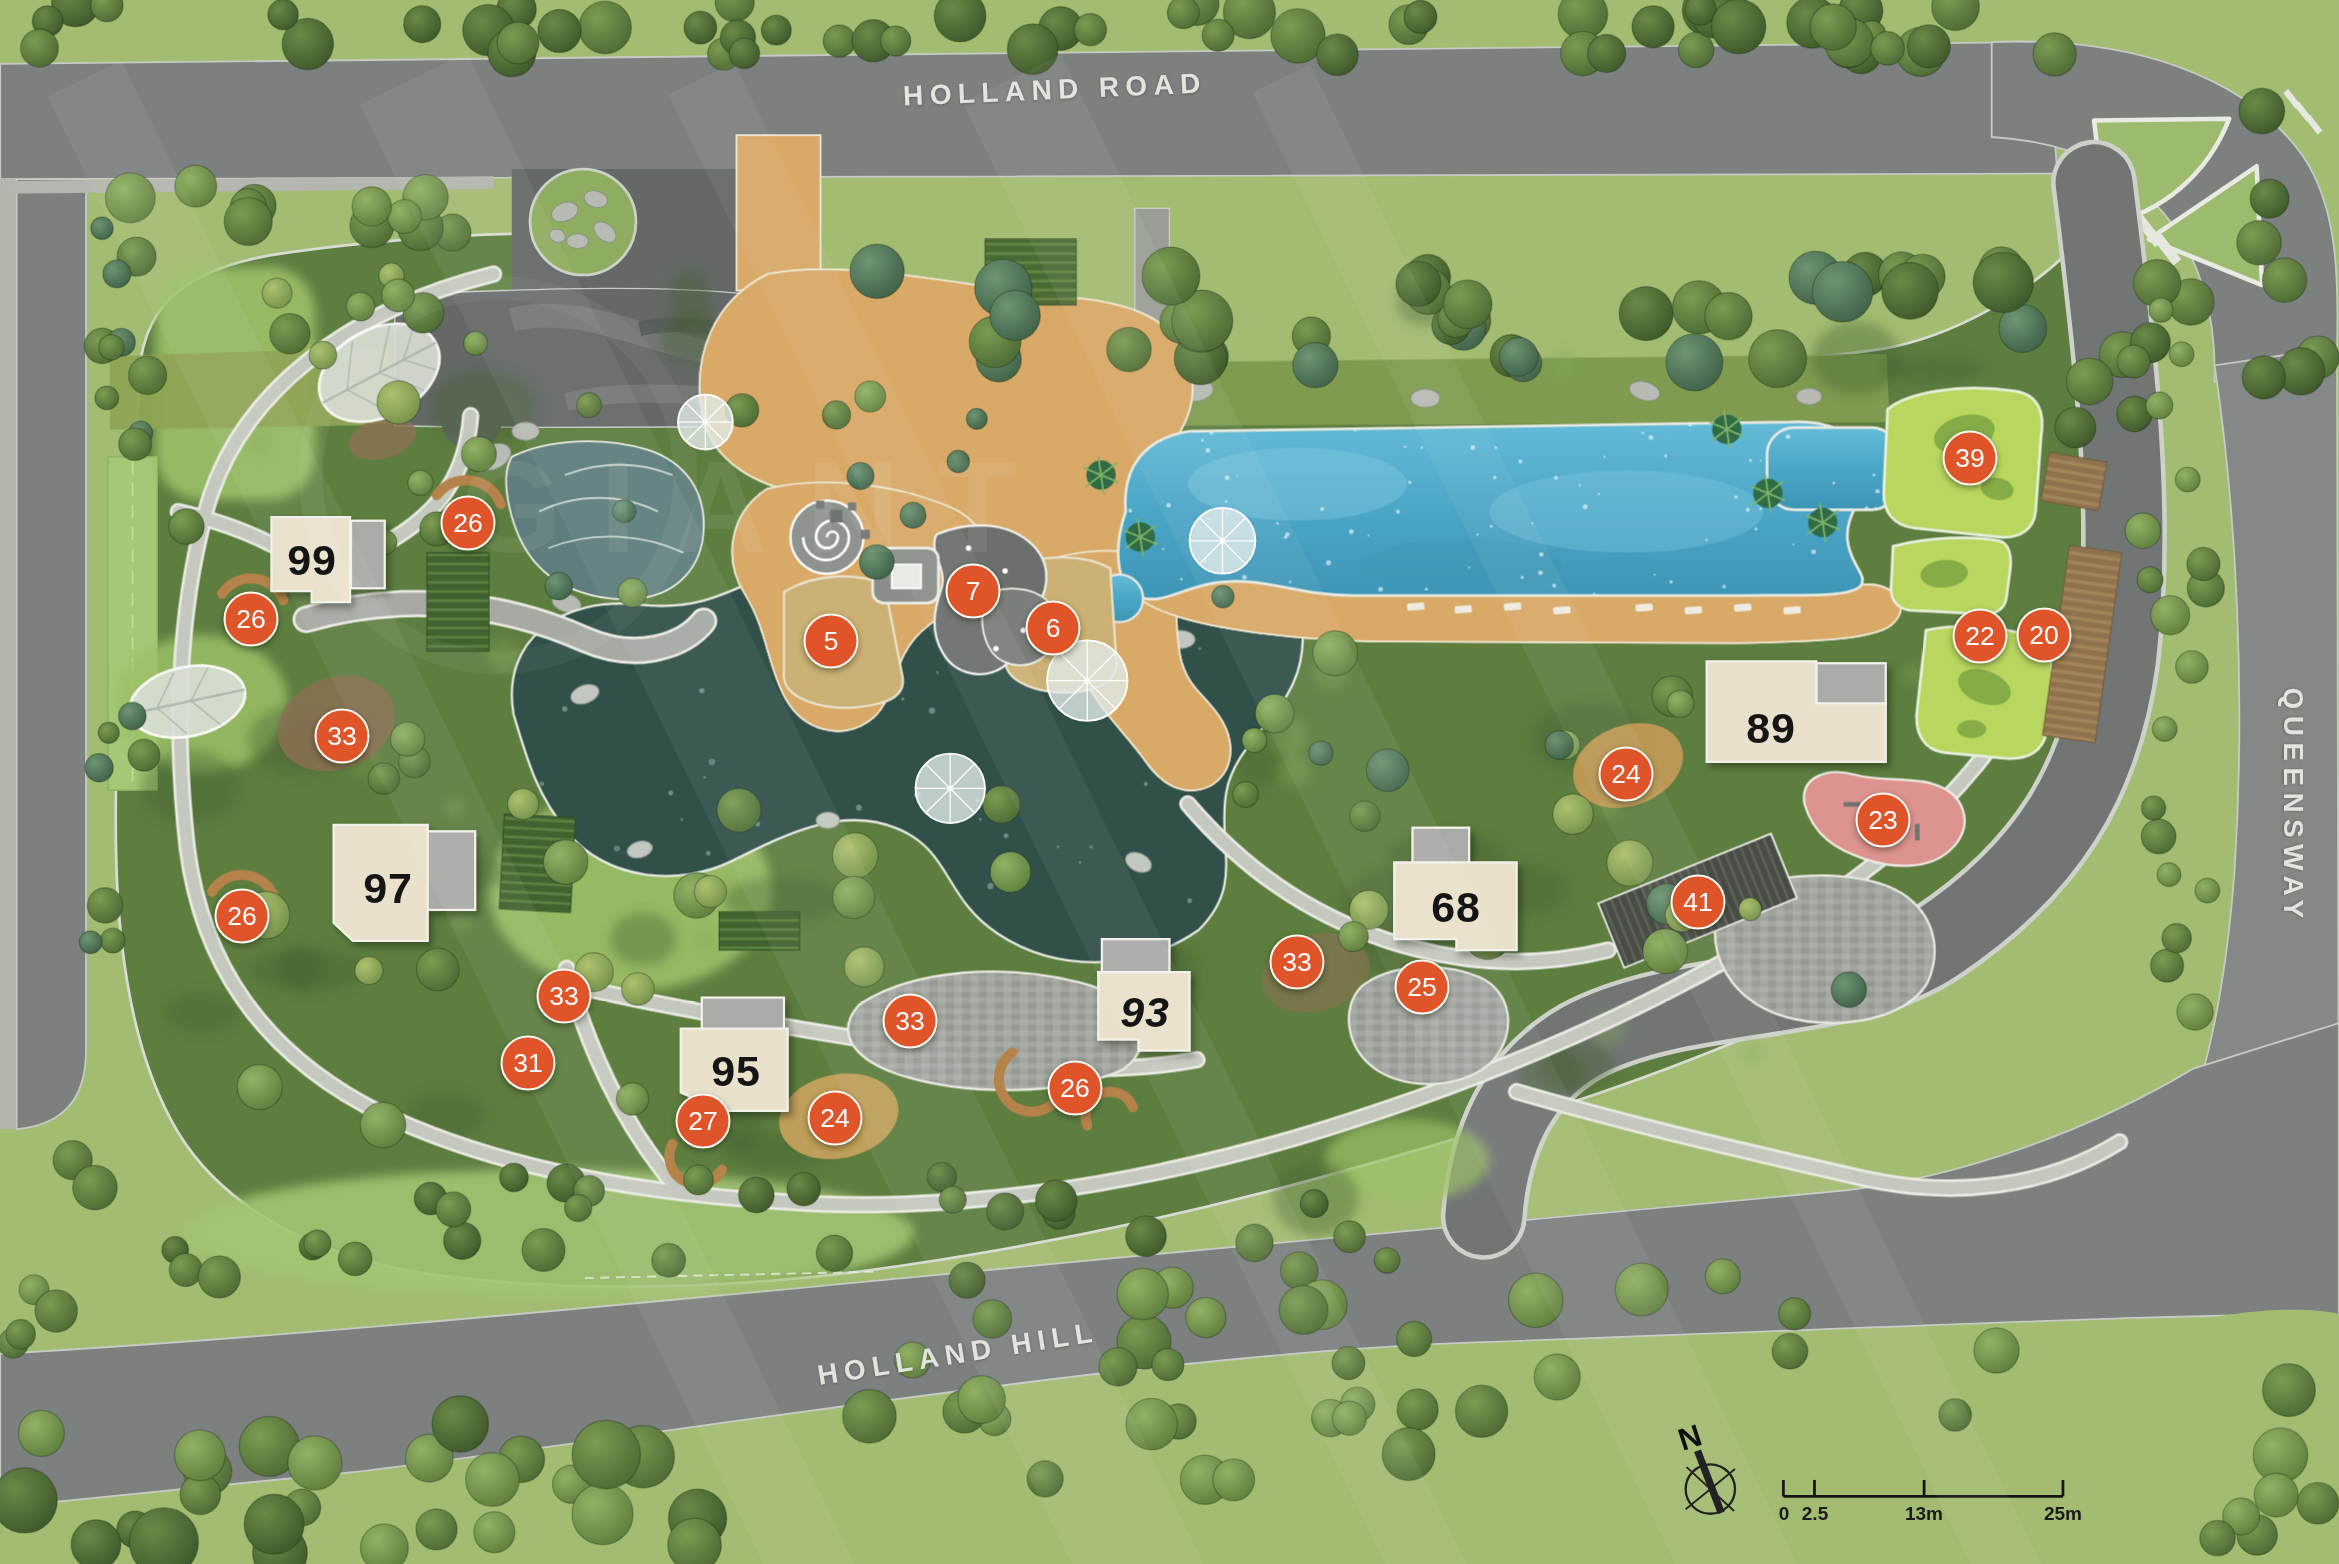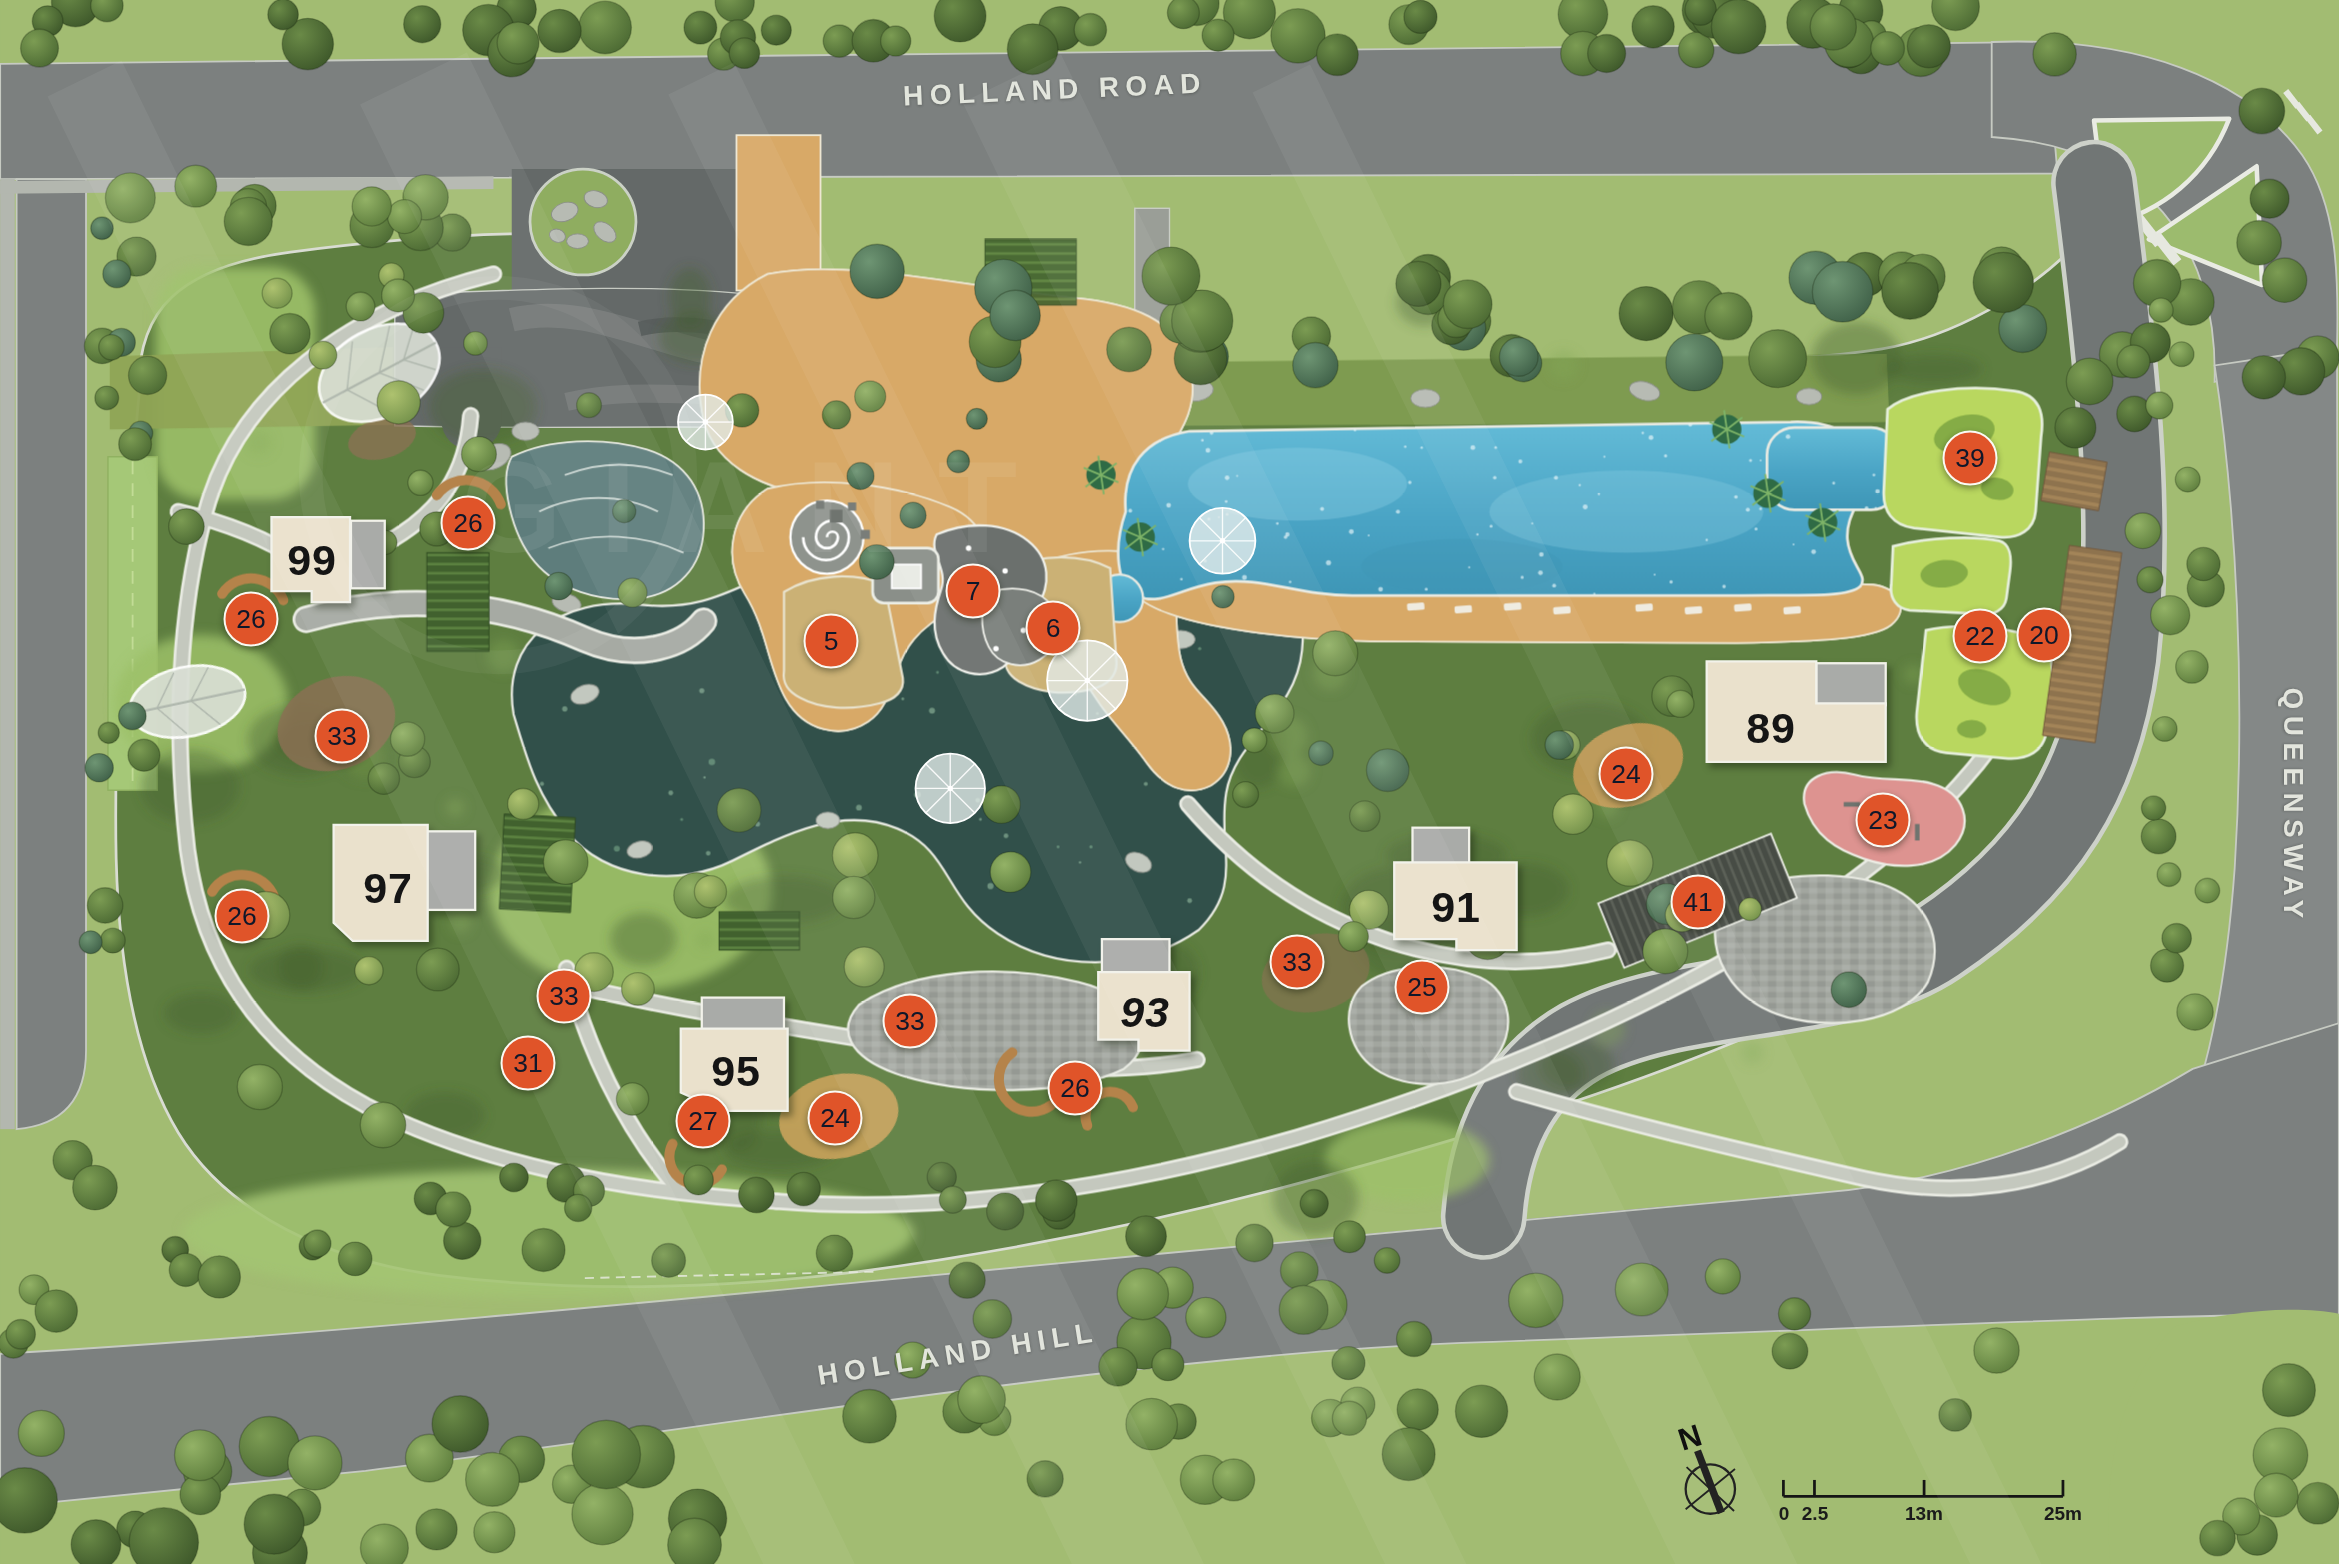--- a/index.html
+++ b/index.html
@@ -6,21 +6,21 @@
   #stage{position:relative;width:2339px;height:1564px;overflow:hidden;
          font-family:"Liberation Sans",sans-serif;background:#A2BC72;}
   #map{position:absolute;left:0;top:0;}
   .overlay{position:absolute;transform:translate(-50%,-50%);white-space:nowrap;}
   .road-label{color:#E8EAE2;font-weight:bold;font-size:28px;letter-spacing:6.4px;
               opacity:.95;text-shadow:0 0.9px 2.7px rgba(50,54,50,.45);}
   .bldg-label{color:#151515;font-weight:bold;font-size:43px;letter-spacing:0.9px;}
   .marker{width:51px;height:51px;border-radius:50%;background:#E05429;
           border:2.7px solid #FAFAF4;box-shadow:0 2.7px 6.4px rgba(25,32,14,.45);
           display:flex;align-items:center;justify-content:center;
-          color:#0f172a;font-size:26.5px;font-weight:normal;}
+          color:#ffffff;font-size:26.5px;font-weight:normal;}
   .scale-label{color:#1b1b1b;font-size:19px;font-weight:bold;}
   .n-label{color:#101010;font-size:31px;font-weight:bold;}
   .wm{color:rgba(255,255,255,0.07);font-weight:bold;font-size:130px;
       letter-spacing:38px;text-align:center;line-height:1.25;}
 </style>
 </head>
 <body>
 
 <div id="stage">
 <svg id="map" width="2339" height="1564" viewBox="0 0 2560 1712">
@@ -1082,21 +1082,21 @@
 <div class="overlay road-label" style="left:2293px;top:806px;transform:translate(-50%,-50%) rotate(90deg);">QUEENSWAY</div>
 <div class="overlay road-label" style="left:958px;top:1354px;transform:translate(-50%,-50%) rotate(-9deg);">HOLLAND HILL</div>
 
 <div class="overlay n-label" style="left:1690px;top:1438px;transform:translate(-50%,-50%) rotate(-18deg);">N</div>
 
 <div id="gen-labels">
       <div class="overlay bldg-label" style="left: 312px; top: 560px;">99</div>
       <div class="overlay bldg-label" style="left: 388px; top: 888px;">97</div>
       <div class="overlay bldg-label" style="left: 736px; top: 1071px;">95</div>
       <div class="overlay bldg-label" style="left: 1145px; top: 1012px; font-style: italic;">93</div>
-      <div class="overlay bldg-label" style="left: 1456px; top: 907px;">91</div>
+      <div class="overlay bldg-label" style="left: 1456px; top: 907px;">68</div>
       <div class="overlay bldg-label" style="left: 1771px; top: 728px;">89</div>
       <div class="overlay marker" style="left: 831px; top: 641px;">
         <span>5</span>
       </div>
       <div class="overlay marker" style="left: 1053px; top: 628px;">
         <span>6</span>
       </div>
       <div class="overlay marker" style="left: 973px; top: 591px;">
         <span>7</span>
       </div>

